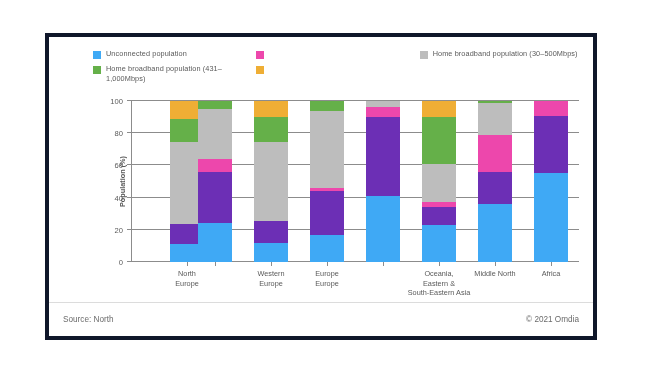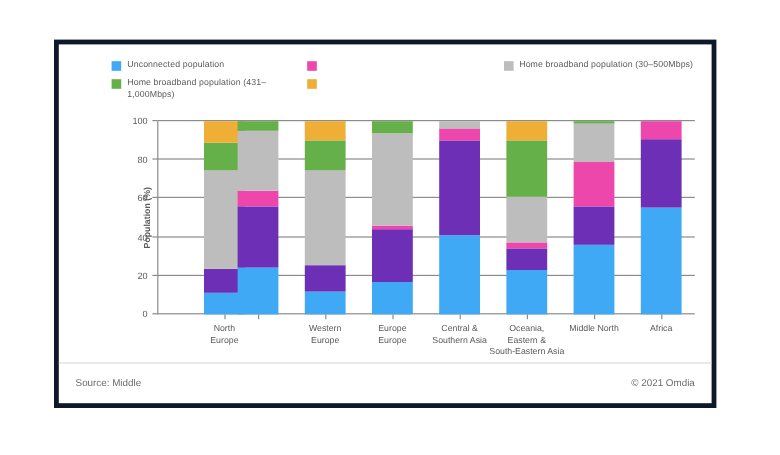--- a/index.html
+++ b/index.html
@@ -262,24 +262,20 @@
             <div>Europe</div>
             <div>Europe</div>
           </div>
         </div>
         <div class="bar-group" style="left: 52.375%; width: 7.75%;">
           <div class="bar" style="background: rgb(63, 169, 245); bottom: 0%; height: 41%;"></div>
           <div class="bar" style="background: rgb(108, 47, 181); bottom: 41%; height: 49%;"></div>
           <div class="bar" style="background: rgb(237, 71, 172); bottom: 90%; height: 6%;"></div>
           <div class="bar" style="background: rgb(189, 189, 189); bottom: 96%; height: 4%;"></div>
           <div class="xtick-mark"></div>
-          <div class="xtick-label">
-            <div>Central &amp;</div>
-            <div>Southern Asia</div>
-          </div>
         </div>
         <div class="bar-group" style="left: 64.875%; width: 7.75%;">
           <div class="bar" style="background: rgb(63, 169, 245); bottom: 0%; height: 23%;"></div>
           <div class="bar" style="background: rgb(108, 47, 181); bottom: 23%; height: 11%;"></div>
           <div class="bar" style="background: rgb(237, 71, 172); bottom: 34%; height: 3%;"></div>
           <div class="bar" style="background: rgb(189, 189, 189); bottom: 37%; height: 24%;"></div>
           <div class="bar" style="background: rgb(101, 176, 73); bottom: 61%; height: 29%;"></div>
           <div class="bar" style="background: rgb(239, 174, 53); bottom: 90%; height: 10%;"></div>
           <div class="xtick-mark"></div>
           <div class="xtick-label">
@@ -306,17 +302,17 @@
           <div class="xtick-mark"></div>
           <div class="xtick-label">
             <div>Africa</div>
           </div>
         </div>
       </div>
   </div>
 
   <div id="footer-rule"></div>
   <div id="footer">
-    <span>Source: Middle</span>
+    <span>Source: North</span>
     <span>© 2021 Omdia</span>
   </div>
 
 </div>
 
 </body></html>

